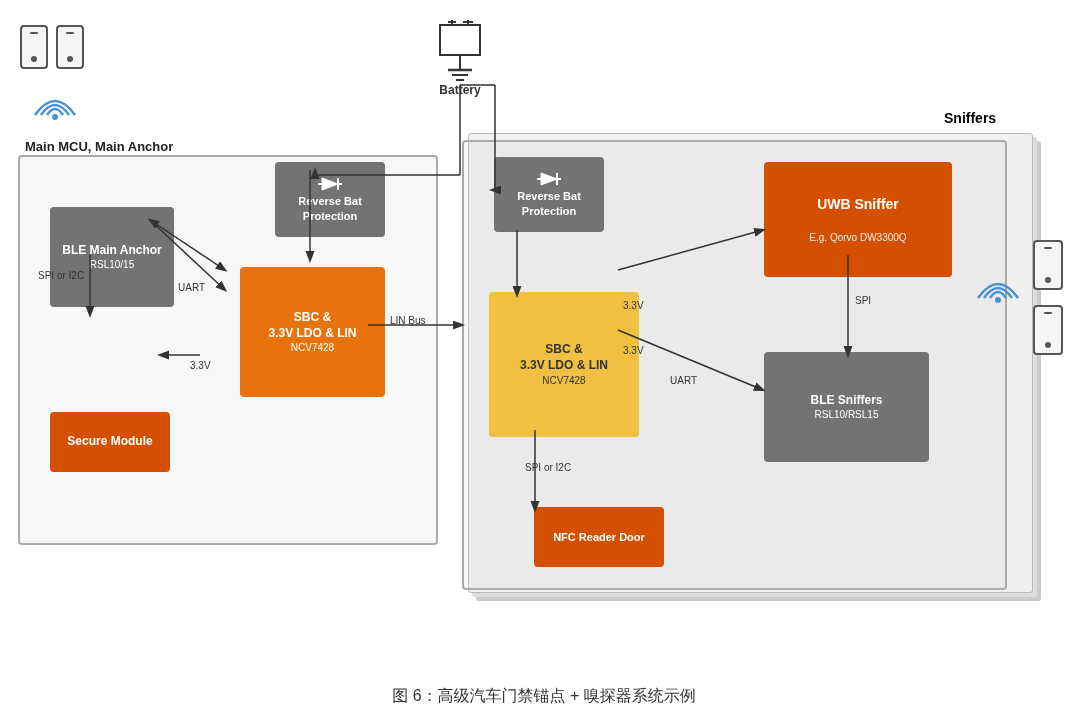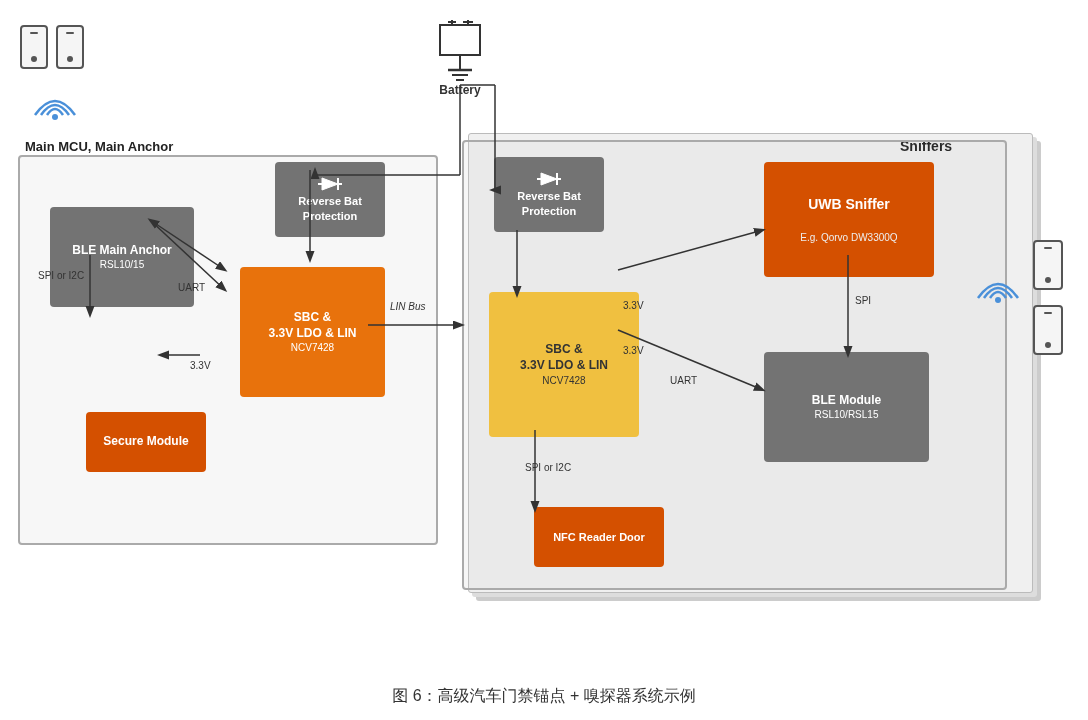--- a/index.html
+++ b/index.html
@@ -86,30 +86,29 @@
     }
     .block-green { background: #737373; }
     .block-orange { background: #e8720c; }
     .block-yellow { background: #f0c040; color: #333; }
     .block-dark-orange { background: #d45000; }
 
     
     .ble-anchor {
       left: 30px;
       top: 50px;
-      width: 144px;
+      width: 124px;
       height: 100px;
     }
     
     .secure-module {
       left: 30px;
       top: 250px;
       width: 120px;
       height: 60px;
-      margin-left: 36px;
     }
     
     .sbc-main {
       left: 220px;
       top: 110px;
       width: 145px;
       height: 130px;
     }
     
     .rev-bat-main {
@@ -213,48 +212,48 @@
         <line x1="20" y1="8" x2="24" y2="8" stroke="#fff" stroke-width="2"></line>
       </svg>
       <span class="block-title" style="font-size:11px;">Reverse Bat</span>
       <span class="block-title" style="font-size:11px;">Protection</span>
     </div>
 
   </div>
 
   <div style="position:absolute; left:468px; top:133px; width:565px; height:460px; border:1.5px solid #bbb; background:#f0f0f0; border-radius:3px; box-shadow: 4px 4px 0 #ddd, 8px 8px 0 #ccc;"></div>
 
-  <div style="position:absolute; left:900px; top:110px; font-weight:bold; font-size:14px;margin-top:28px;">Sniffers</div>
+  <div style="position:absolute; left:944px; top:110px; font-weight:bold; font-size:14px;">Sniffers</div>
 
   <div style="position:absolute; left:462px; top:140px; width:545px; height:450px; border:2px solid #aaa; background:rgba(210,210,210,0.2); border-radius:4px; position:absolute;">
 
     <div class="block block-green" style="left:30px; top:15px; width:110px; height:75px;">
       <svg width="24" height="16" style="margin-bottom:2px;">
         <polygon points="4,14 20,8 4,2" fill="#fff" stroke="#fff" stroke-width="1"></polygon>
         <line x1="20" y1="2" x2="20" y2="14" stroke="#fff" stroke-width="2"></line>
         <line x1="0" y1="8" x2="4" y2="8" stroke="#fff" stroke-width="2"></line>
         <line x1="20" y1="8" x2="24" y2="8" stroke="#fff" stroke-width="2"></line>
       </svg>
       <span class="block-title" style="font-size:11px;">Reverse Bat</span>
       <span class="block-title" style="font-size:11px;">Protection</span>
     </div>
 
     <div class="block block-yellow" style="left:25px; top:150px; width:150px; height:145px;">
       <span class="block-title" style="color:#333;">SBC &amp;</span>
       <span class="block-title" style="color:#333;">3.3V LDO &amp; LIN</span>
       <span class="block-sub" style="color:#333;">NCV7428</span>
     </div>
 
-    <div class="block block-dark-orange" style="left:300px; top:20px; width:170px; height:115px;">
+    <div class="block block-dark-orange" style="left:300px; top:20px; width:188px; height:115px;">
       <span class="block-title" style="font-size:14px;">UWB Sniffer</span>
       <span class="block-sub" style="color:#eee; margin-top:18px;">E.g. Qorvo DW3300Q</span>
     </div>
 
     <div class="block block-green" style="left:300px; top:210px; width:165px; height:110px;">
-      <span class="block-title">BLE Module</span>
+      <span class="block-title">BLE Sniffers</span>
       <span class="block-sub">RSL10/RSL15</span>
     </div>
 
     <div class="block block-dark-orange" style="left:70px; top:365px; width:130px; height:60px;">
       <span class="block-title" style="font-size:11px;">NFC Reader Door</span>
     </div>
 
   </div>
 
   <div style="position:absolute; right:25px; top:240px; display:flex; flex-direction:column; gap:15px;">
@@ -307,21 +306,21 @@
 
     <line x1="200" y1="355" x2="160" y2="355" stroke="#333" stroke-width="1.5" marker-end="url(#arrow)"></line>
 
     <line x1="90" y1="255" x2="90" y2="315" stroke="#333" stroke-width="1.5" marker-end="url(#arrow)"></line>
 
   </svg>
 
   <div class="line-label" style="left:178px; top:282px;">UART</div>
   <div class="line-label" style="left:38px; top:270px;">SPI or I2C</div>
   <div class="line-label" style="left:190px; top:360px;">3.3V</div>
-  <div class="line-label" style="left:390px; top:301px;font-style:italic;">LIN Bus</div>
+  <div class="line-label" style="left:390px; top:315px;">LIN Bus</div>
   <div class="line-label" style="left:623px; top:300px;">3.3V</div>
   <div class="line-label" style="left:623px; top:345px;">3.3V</div>
   <div class="line-label" style="left:855px; top:295px;">SPI</div>
   <div class="line-label" style="left:670px; top:375px;">UART</div>
   <div class="line-label" style="left:525px; top:462px;">SPI or I2C</div>
 
 </div>
 
 <div style="text-align:center; font-size:16px; color:#333; padding:5px 0; position:absolute; bottom:8px; width:100%;">图 6：高级汽车门禁锚点 + 嗅探器系统示例</div>
 

